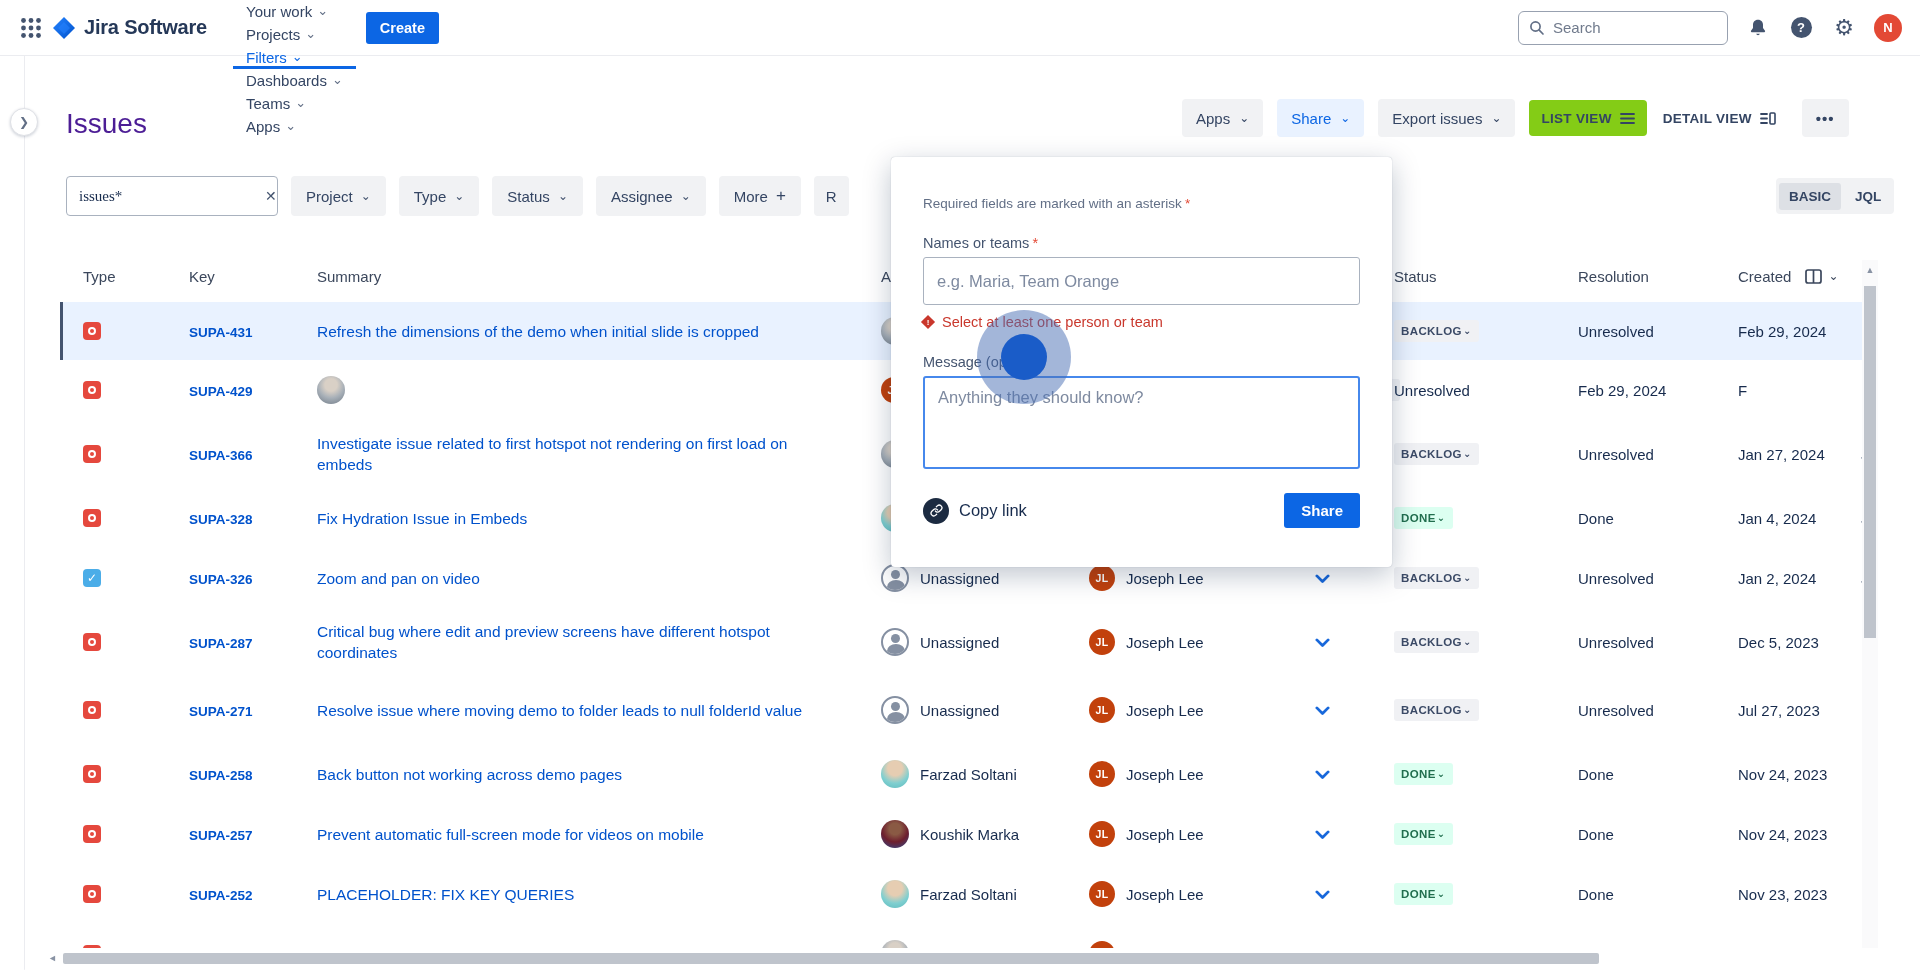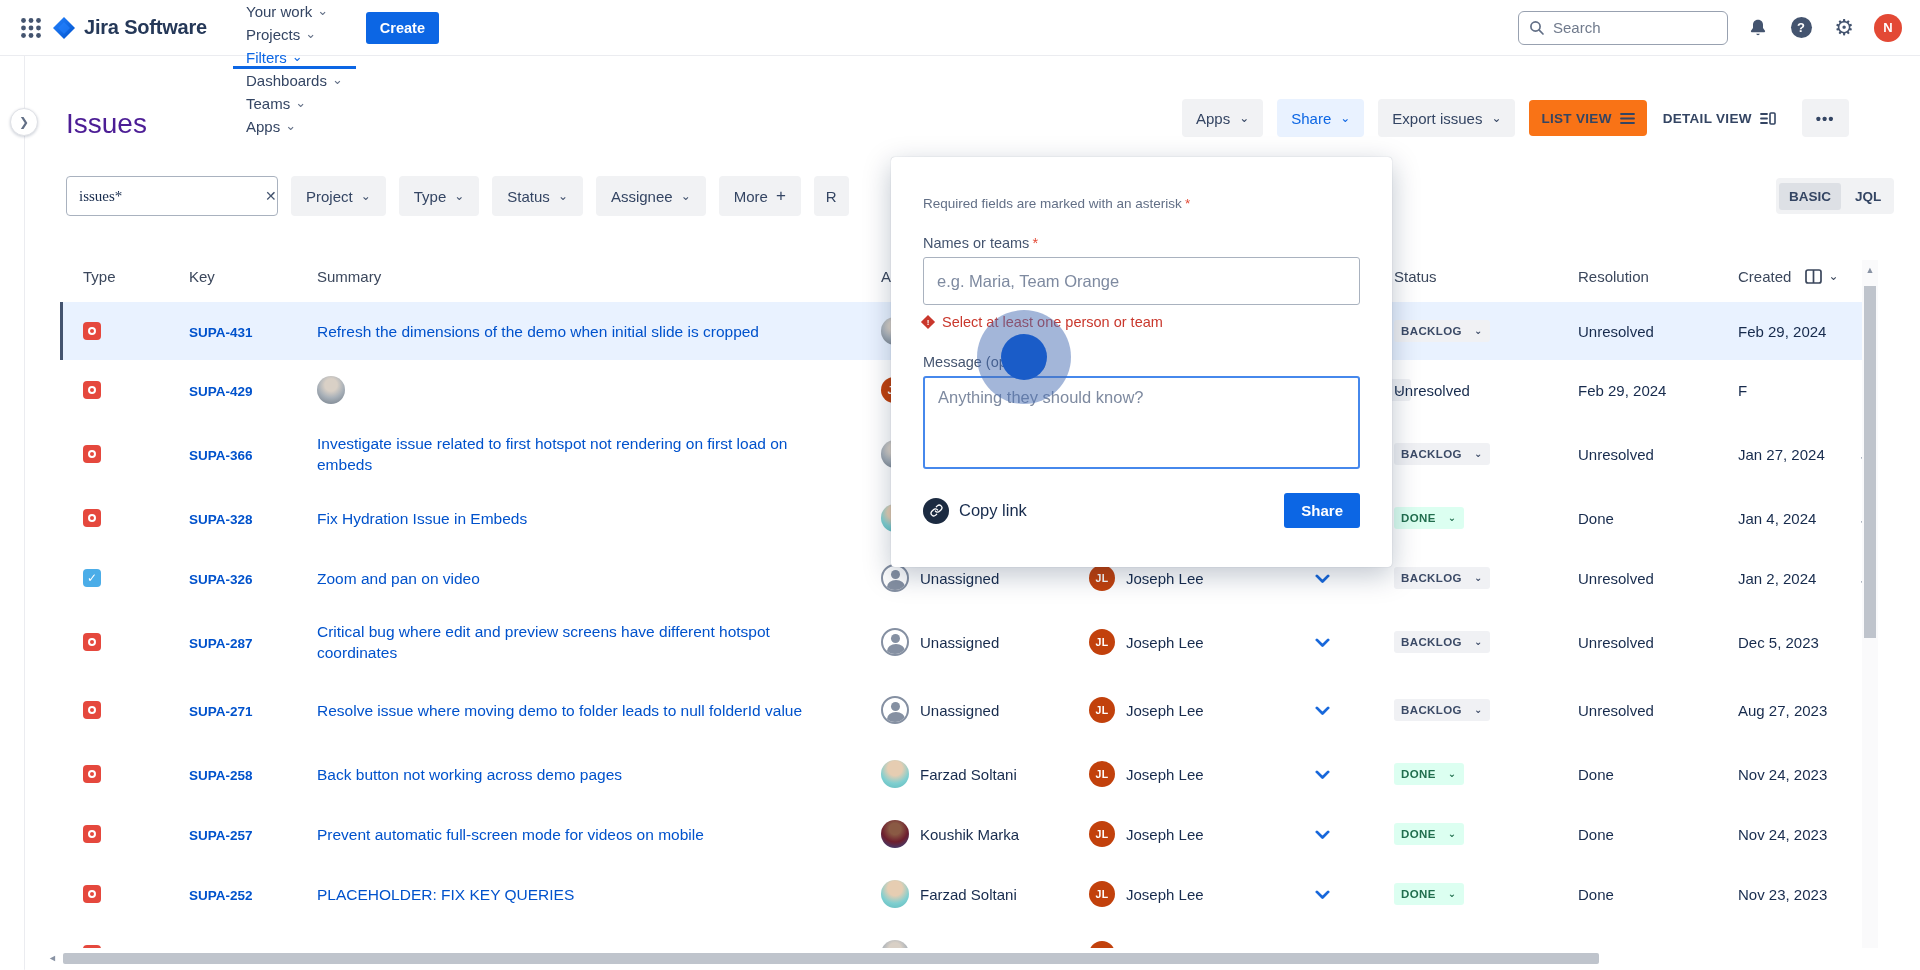--- a/index.html
+++ b/index.html
@@ -43,21 +43,21 @@
   
   .page-title { position:absolute; left:66px; top:108px; font-size:28px; font-weight:400; color:#4c1d95; }
   .header-actions { position:absolute; top:99px; left:1182px; display:flex; align-items:center; gap:14px; }
   .hbtn { display:flex; align-items:center; gap:9px; height:38px; padding:0 14px; border-radius:4px;
           background:#F1F2F4; color:#344563; font-size:15px; font-weight:500; cursor:pointer; border:none; }
   .hbtn .chev { font-size:12px; }
   .hbtn.share-active { background:#E9F2FF; color:#0C66E4; }
   .view-switch { display:flex; align-items:center; gap:4px; }
   .vbtn { display:flex; align-items:center; gap:8px; height:36px; padding:0 12px; border-radius:4px;
           font-size:13.5px; font-weight:600; color:#344563; letter-spacing:.3px; cursor:pointer; }
-  .vbtn.selected { background:#f97316; }
+  .vbtn.selected { background:#84cc16; }
   .more-dots { letter-spacing:1px; font-weight:700; color:#344563; }
   
   .filter-bar { position:absolute; left:66px; top:176px; display:flex; align-items:center; gap:13px; height:40px; }
   .filter-search { display:flex; align-items:center; width:212px; height:40px; border:1px solid #A9B2BF;
                    border-radius:4px; padding:0 12px; background:#fff; }
   .filter-search input { border:none; outline:none; flex:1; font-size:15px; color:#172B4D; font-family:Liberation Serif, serif; }
   .fclear { color:#44546F; font-size:14px; cursor:pointer; padding:2px; }
   .fbtn { display:flex; align-items:center; gap:8px; height:40px; padding:0 15px; background:#F1F2F4;
           border:none; border-radius:4px; font-size:15px; color:#344563; font-weight:500; cursor:pointer; }
   .fbtn .chev { font-size:12px; color:#44546F; }
@@ -93,21 +93,21 @@
   .av-farzad { background:radial-gradient(circle at 50% 30%, #e6cdb2 30%, #7fcfd0 62%, #5cb8bb 100%); }
   .av-koushik { background:radial-gradient(circle at 50% 32%, #8a5a44 24%, #6e1f2e 55%, #2b4a8f 100%); }
   .av-unassigned { background:#fff; border:2px solid #8590A2; position:relative; overflow:hidden; }
   .av-unassigned::before { content:""; position:absolute; left:8px; top:4px; width:9px; height:9px;
                            border-radius:50%; background:#8590A2; }
   .av-unassigned::after { content:""; position:absolute; left:3.5px; top:14px; width:18px; height:14px;
                           border-radius:50%; background:#8590A2; }
   .av-reporter { width:26px; height:26px; background:#c2410c; color:#fff; font-size:10.5px; font-weight:700;
                  display:flex; align-items:center; justify-content:center; letter-spacing:.3px; }
   .row-chev { color:#1868DB; }
-  .badge { display:inline-flex; align-items:center; gap:12px; padding:5px 7px; border-radius:3px;
+  .badge { display:inline-flex; align-items:center; gap:1px; padding:5px 7px; border-radius:3px;
            font-size:11.5px; font-weight:700; letter-spacing:.4px; cursor:pointer; }
   .badge .bchev { font-size:10px; line-height:6px; }
   .badge-backlog { background:#F0F1F4; color:#3B4A66; }
   .badge-done { background:#DCFFF1; color:#216E4E; }
   .next-letter { overflow:hidden; white-space:nowrap; }
   
   .dialog { position:absolute; left:891px; top:157px; width:501px; height:410px; background:#fff;
             border-radius:4px; box-shadow:0 0 1px rgba(9,30,66,.32), 0 8px 28px rgba(9,30,66,.26);
             padding:30px 32px 28px 32px; z-index:6; }
   .dlg-title { font-size:20px; font-weight:600; color:#172B4D; }
@@ -526,21 +526,21 @@
           <span>Joseph Lee</span>
         </div>
         <div class="cell row-chev"><svg width="15" height="10" viewBox="0 0 24 16">
             <polyline points="3,3 12,12 21,3" fill="none" stroke="#1868DB" stroke-width="4.5" stroke-linecap="round" stroke-linejoin="round"></polyline>
           </svg></div>
         <div class="cell"><span class="badge badge-backlog">
             <span>BACKLOG</span>
             <span class="bchev">⌄</span>
           </span></div>
         <div class="cell">Unresolved</div>
-        <div class="cell">Aug 27, 2023</div>
+        <div class="cell">Jul 27, 2023</div>
         <div class="cell next-letter">D</div>
       </div>
       <div class="issue-row tbl-grid" style="height: 60px;">
         <div class="cell c-type">
           <span class="type-ic type-bug">
             <i></i>
           </span>
         </div>
         <div class="cell"><a class="key-link" href="#">SUPA-258</a></div>
         <div class="cell"><a class="sum-link" href="#">Back button not working across demo pages</a></div>

